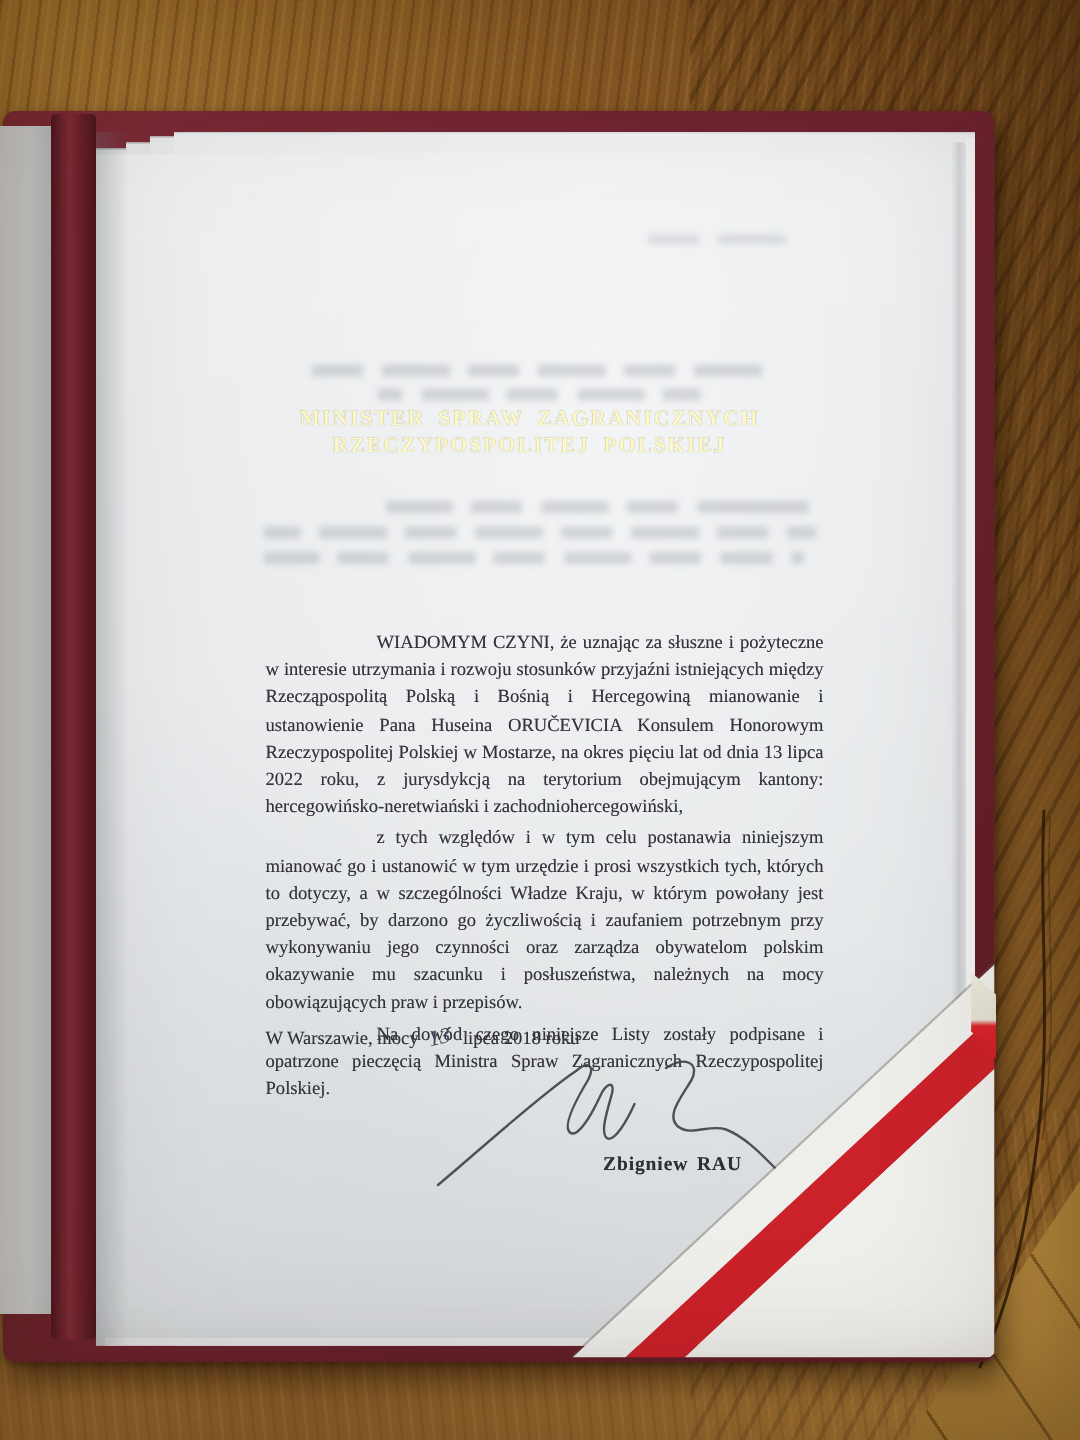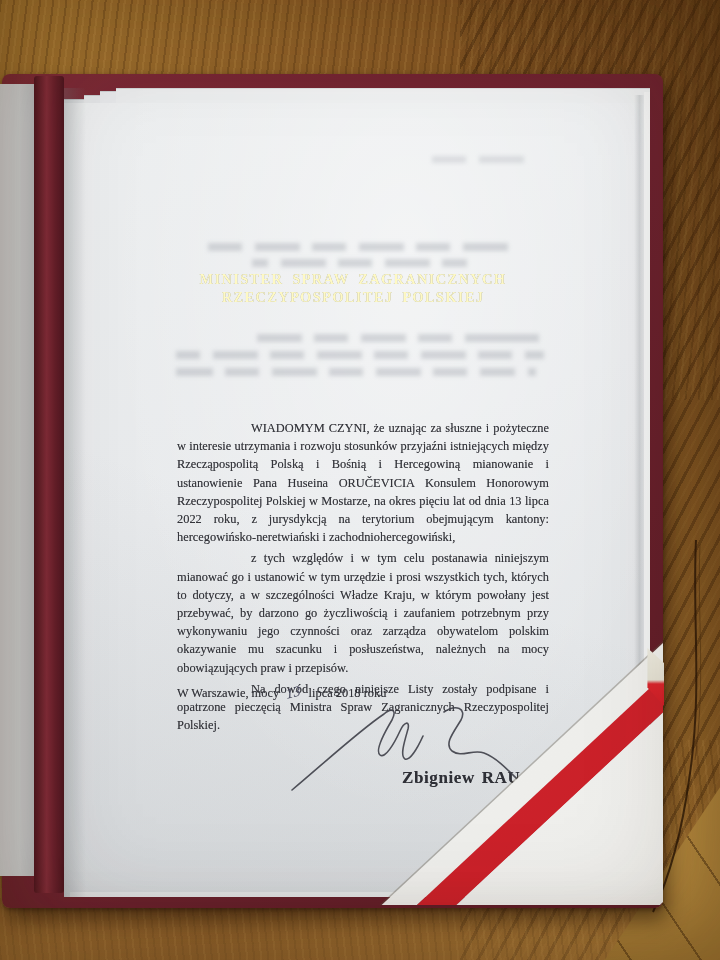--- a/index.html
+++ b/index.html
@@ -68,21 +68,21 @@
     color:#fef9c3;text-shadow:0 0 .5px rgba(44,45,52,.55);}
   .doc-body{left:177px;top:371px;width:372px;z-index:8;
     font-size:12.4px;line-height:18.2px;color:var(--ink,#33343a);
     text-align:justify;text-shadow:0 0 .4px rgba(51,52,58,.5);margin-top:48px;}
   .doc-body p{margin:0 0 3px 0;text-indent:74px;}
   .date-line{left:177px;top:684px;z-index:8;font-size:12.4px;color:var(--ink,#33343a);
     text-shadow:0 0 .4px rgba(51,52,58,.5);white-space:nowrap;}
   .date-line .hand{display:inline-block;margin:0 8px 0 7px;font-style:italic;
     font-size:14.5px;color:#44455a;transform:rotate(-14deg) skewX(-6deg);
     text-shadow:none;font-weight:normal;}
-  .signer{left:402px;top:768px;z-index:8;font-weight:bold;font-size:17px;
+  .signer{left:402px;top:768px;z-index:8;font-weight:bold;font-size:13px;
     letter-spacing:.6px;word-spacing:2px;color:#2e2f36;text-shadow:0 0 .4px rgba(46,47,54,.5);}
   .sig-svg{left:268px;top:702px;z-index:9;}
 
   
   .ribbon-clip{left:64px;top:86px;width:599px;height:819px;z-index:10;overflow:hidden;pointer-events:none;}
   .ribbon-fold{left:646px;top:648px;width:18px;height:58px;z-index:11;
     clip-path:polygon(8% 0,100% 26%,100% 100%,8% 68%);
     background:linear-gradient(180deg,#ece9de 0%,#e2dfd2 55%,#d8242c 62%,#cf1f27 100%);}
 
   

